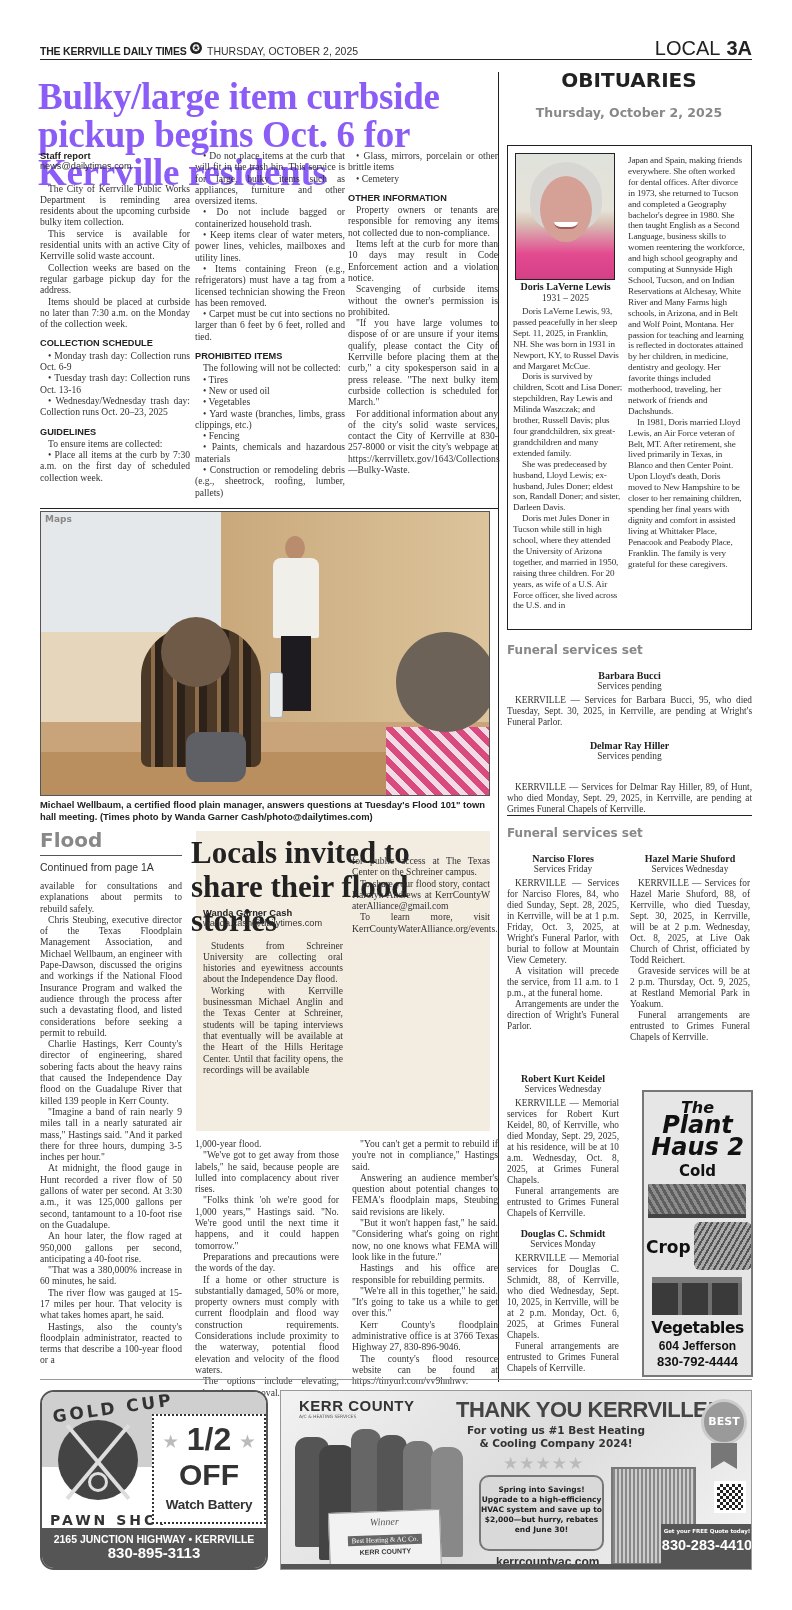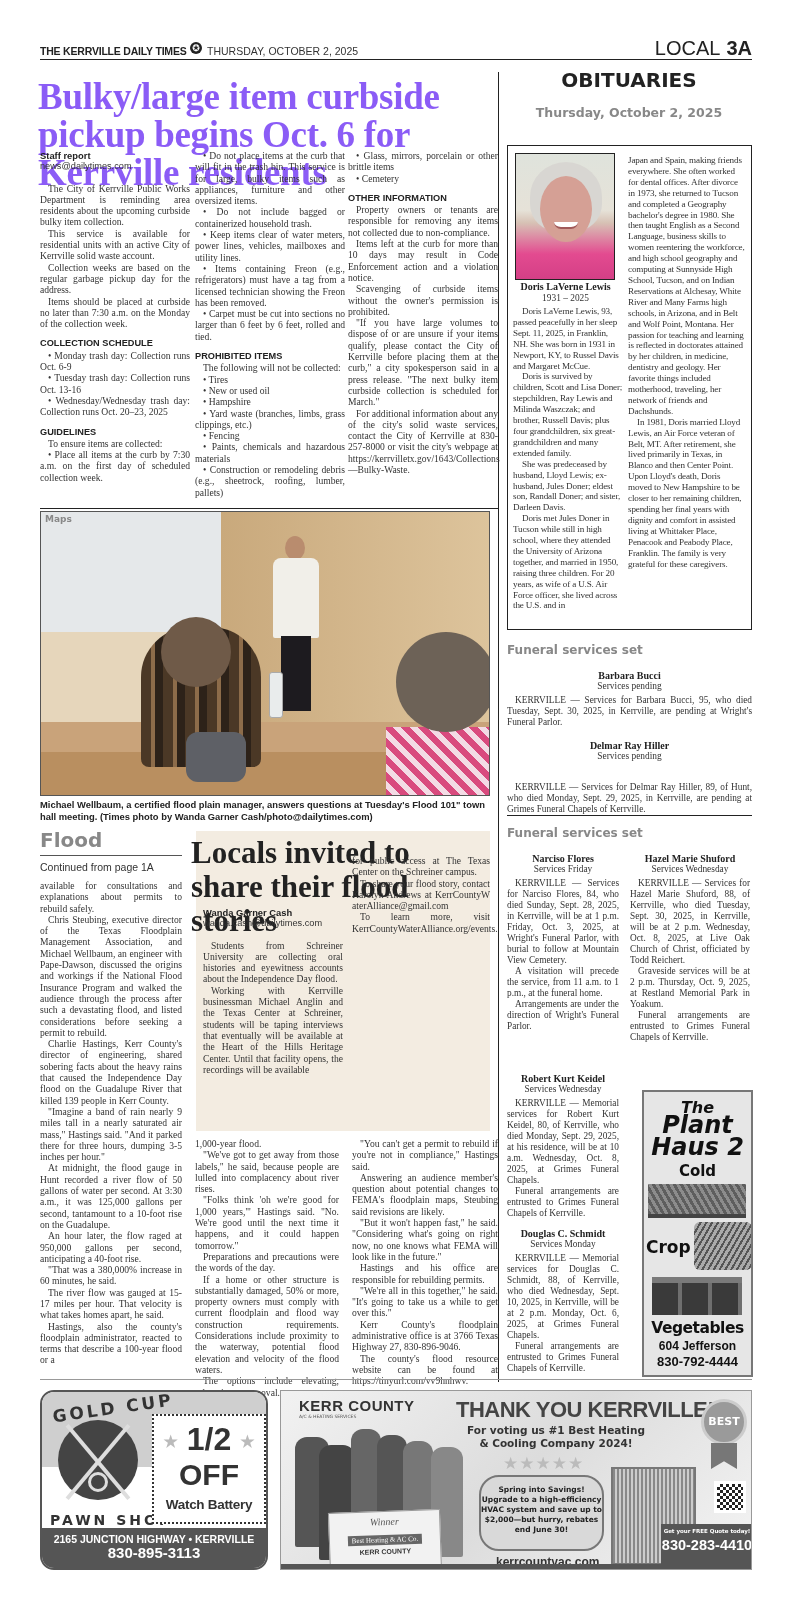--- a/index.html
+++ b/index.html
@@ -135,21 +135,21 @@
   #goldcup .footer .phone { font-family: "Liberation Sans", sans-serif; font-weight: bold; font-size: 15px; line-height: 16px; }
 
   
   #kerr { left: 280px; top: 1390px; width: 472px; height: 180px; border: 1px solid #999; background: linear-gradient(135deg,#f2f2f2,#dcdcdc 50%,#f4f4f4); overflow: hidden; }
   #kerr .bar { position:absolute; left:0; bottom:0; width:100%; height: 5px; background: #555; }
   #kerr .logo { position:absolute; left: 18px; top: 6px; font-family: "Liberation Sans", sans-serif; font-weight: bold; font-size: 15px; color: #333; letter-spacing: 0.5px; }
   #kerr .logo-sub { position:absolute; left: 18px; top: 23px; font-family: "DejaVu Sans", sans-serif; font-size: 4.5px; color: #555; }
   #kerr .thanks { position:absolute; left: 175px; top: 6px; font-family: "Liberation Sans", sans-serif; font-weight: bold; font-size: 22px; color: #444; letter-spacing: -0.5px; }
   #kerr .voting { position:absolute; left: 180px; top: 33px; width: 190px; text-align: center; font-family: "DejaVu Sans", sans-serif; font-weight: bold; font-size: 10.5px; line-height: 13px; color: #333; }
   #kerr .stars { position:absolute; left: 222px; top: 62px; font-size: 17px; color: #bbb; letter-spacing: 1px; }
-  #kerr .promo { position:absolute; left: 198px; top: 84px; width: 125px; height: 76px; border: 2px solid #777; border-radius: 20px; background: #d9d9d9; text-align: center; font-family: "DejaVu Sans", sans-serif; font-weight: bold; font-size: 7.5px; line-height: 10px; color: #222; padding-top: 8px; }
+  #kerr .promo { position:absolute; left: 198px; top: 84px; width: 125px; height: 76px; border: 2px solid #777; border-radius: 10px; background: #d9d9d9; text-align: center; font-family: "DejaVu Sans", sans-serif; font-weight: bold; font-size: 7.5px; line-height: 10px; color: #222; padding-top: 8px; }
   #kerr .site { position:absolute; left: 215px; top: 164px; font-family: "Liberation Sans", sans-serif; font-weight: bold; font-size: 12px; color: #333; }
   #kerr .unit { position:absolute; left: 330px; top: 76px; width: 85px; height: 98px; background: repeating-linear-gradient(90deg,#888 0 2px,#ccc 2px 4px); border: 2px solid #777; }
   #kerr .badge { position:absolute; left: 420px; top: 8px; width: 46px; height: 46px; border-radius: 50%; background: #9a9a9a; border: 3px solid #ccc; text-align: center; font-family: "DejaVu Sans", sans-serif; font-weight: bold; font-size: 11px; line-height: 40px; color: #fff; }
   #kerr .ribbon { position:absolute; left: 430px; top: 52px; width: 26px; height: 26px; background: #777; clip-path: polygon(0 0,100% 0,100% 100%,50% 70%,0 100%); }
   #kerr .qr { position:absolute; left: 433px; top: 90px; width: 32px; height: 32px; background: repeating-conic-gradient(#222 0 25%, #fff 0 50%) 0 0/6px 6px; border: 3px solid #fff; }
   #kerr .quote { position:absolute; left: 380px; top: 133px; width: 92px; height: 40px; background: #555; color: #fff; text-align: center; }
   #kerr .quote .q1 { font-family: "DejaVu Sans", sans-serif; font-weight: bold; font-size: 5.5px; margin-top: 4px; }
   #kerr .quote .q2 { font-family: "Liberation Sans", sans-serif; font-weight: bold; font-size: 14.5px; margin-top: 3px; }
   #kerr .people { position:absolute; left: 10px; top: 34px; width: 180px; height: 140px; }
   #kerr .person { position:absolute; border-radius: 12px 12px 2px 2px; background: #555; }
@@ -190,21 +190,21 @@
 <div id="bulky-col2" class="abs col-text">
   <p>• Do not place items at the curb that will fit in the trash bin. This service is for large, bulky items such as appliances, furniture and other oversized items.</p>
   <p>• Do not include bagged or containerized household trash.</p>
   <p>• Keep items clear of water meters, power lines, vehicles, mailboxes and utility lines.</p>
   <p>• Items containing Freon (e.g., refrigerators) must have a tag from a licensed technician showing the Freon has been removed.</p>
   <p>• Carpet must be cut into sections no larger than 6 feet by 6 feet, rolled and tied.</p>
   <p class="sub">PROHIBITED ITEMS</p>
   <p>The following will not be collected:</p>
   <p>• Tires</p>
   <p>• New or used oil</p>
-  <p>• Hampshire</p>
+  <p>• Vegetables</p>
   <p>• Yard waste (branches, limbs, grass clippings, etc.)</p>
   <p>• Fencing</p>
   <p>• Paints, chemicals and hazardous materials</p>
   <p>• Construction or remodeling debris (e.g., sheetrock, roofing, lumber, pallets)</p>
 </div>
 
 <div id="bulky-col3" class="abs col-text">
   <p>• Glass, mirrors, porcelain or other brittle items</p>
   <p>• Cemetery</p>
   <p class="sub">OTHER INFORMATION</p>

